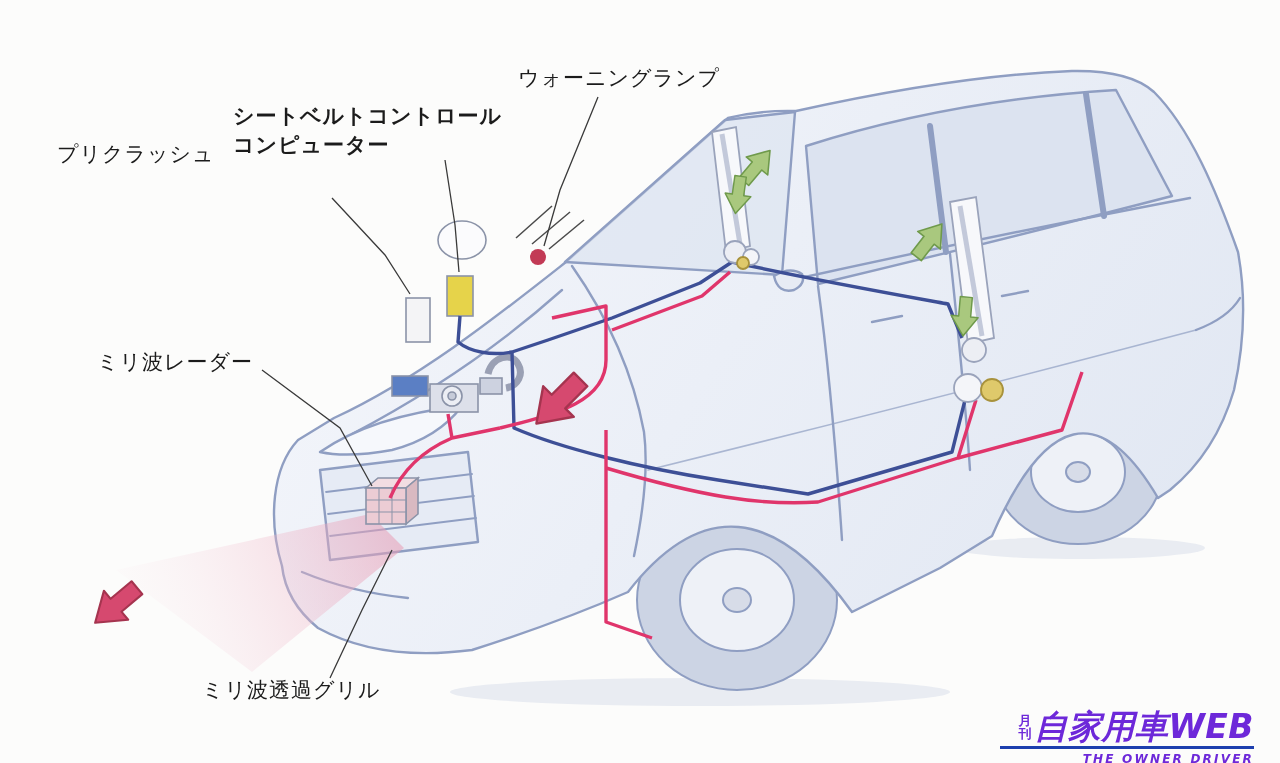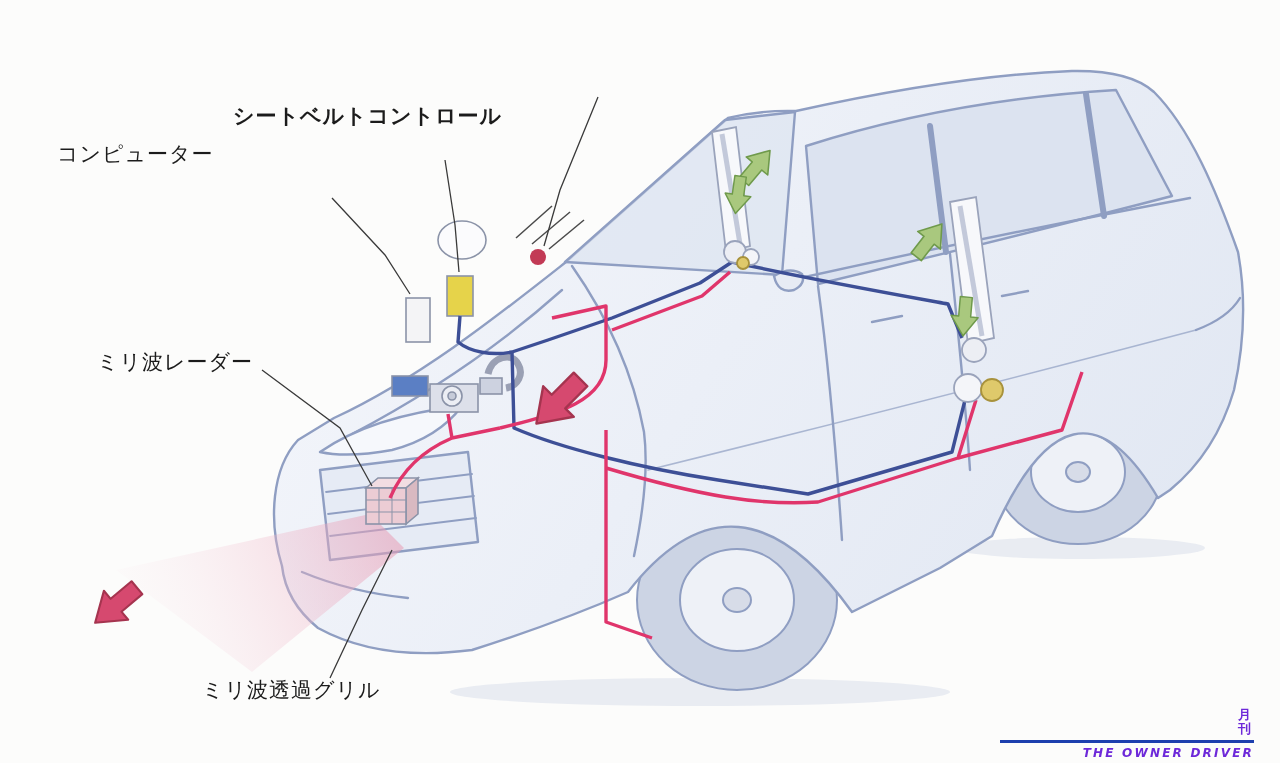--- a/index.html
+++ b/index.html
@@ -185,38 +185,43 @@
 
     <g fill="none" stroke-width="1.3" stroke="#3a3a3a">
       <polyline points="598,97 560,190 544,246"></polyline>
       <polyline points="445,160 455,225 459,272"></polyline>
       <polyline points="332,198 385,255 410,294"></polyline>
       <polyline points="262,370 340,428 372,486"></polyline>
       <polyline points="330,678 362,610 392,550"></polyline>
     </g>
   </svg>
 
+  <div class="label" style="left:518px;top:64px;">
+    <span>ウォーニングランプ</span>
+  </div>
 
   <div class="label" style="left:233px;top:102px;font-weight:bold;">
     <span>シートベルトコントロール</span>
+    <span>コンピューター</span>
   </div>
 
   <div class="label" style="left:57px;top:140px;">
-    <span>コンピューター</span>
+    <span>プリクラッシュ</span>
   </div>
 
   <div class="label" style="left:202px;top:676px;">
     <span>ミリ波透過グリル</span>
   </div>
 
   <div class="label" style="left:97px;top:348px;">
     <span>ミリ波レーダー</span>
   </div>
 
   <div class="logo">
     <div class="logo-row">
       <span class="logo-prefix">月刊</span>
+      <span class="logo-main">自家用車WEB</span>
     </div>
     <div class="logo-rule"></div>
     <div class="logo-tag">THE OWNER DRIVER</div>
   </div>
 
 </div>
 
 </body></html>

